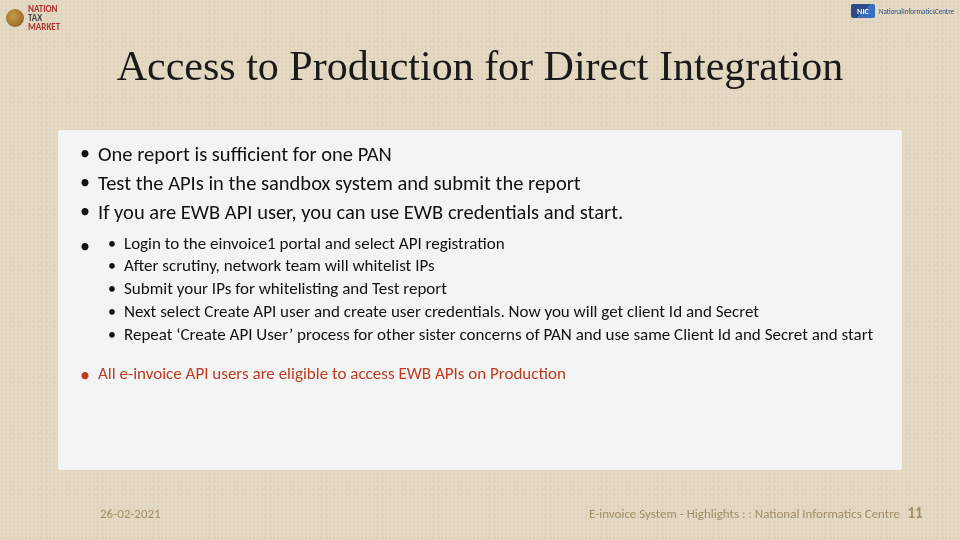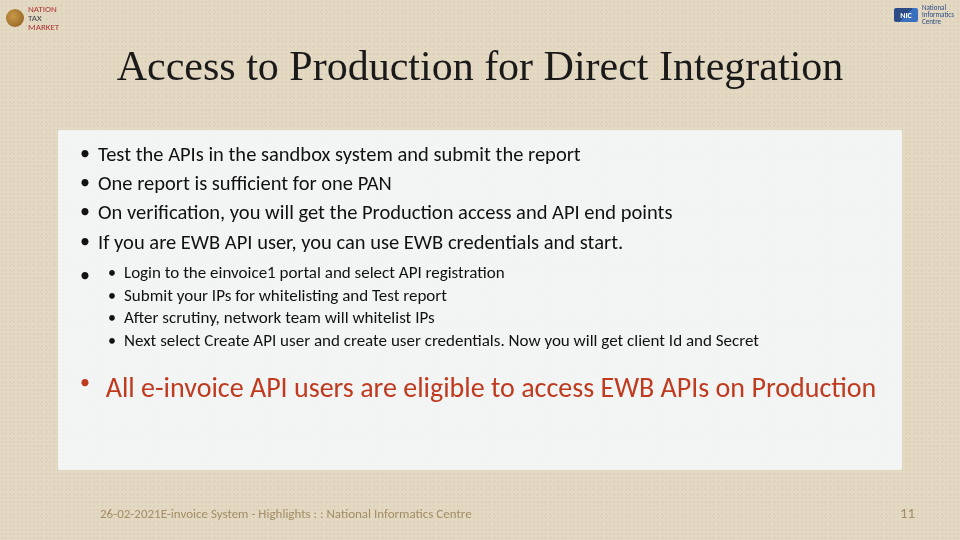--- a/index.html
+++ b/index.html
@@ -23,36 +23,36 @@
     font-size: 9px;
     line-height: 1;
     color: #6b6b6b;
   }
   .logo-left { left: 6px; }
   .logo-left .emblem {
     width: 18px; height: 18px; border-radius: 50%;
     background: radial-gradient(circle at 40% 40%, #c99a4a, #8a5a1a);
     margin-right: 4px;
   }
-  .logo-left .txt { display:flex; flex-direction:column; font-weight:400; color:#a33; }
+  .logo-left .txt { display:flex; flex-direction:column; font-weight:700; color:#a33; }
   .logo-left .txt span:nth-child(2){ color:#444; }
   .logo-left .txt span:nth-child(3){ color:#a33; }
   .logo-right { right: 6px; }
   .logo-right .nic-mark {
     width: 24px; height: 14px;
     background: linear-gradient(135deg,#2b4c86 50%,#3a6fbf 50%);
     border-radius: 2px; margin-right: 4px;
     position: relative;
   }
   .logo-right .nic-mark::after{
     content:"NIC"; position:absolute; inset:0;
     display:flex; align-items:center; justify-content:center;
     color:#fff; font-size:8px; font-weight:700;
   }
-  .logo-right .txt { display:flex; flex-direction:column; color:#2b4c86; font-size:7px; }
+  .logo-right .txt { display:flex; flex-direction:row; color:#2b4c86; font-size:7px; }
 
   .title {
     position: absolute;
     top: 42px;
     left: 0; right: 0;
     text-align: center;
     font-family: Liberation Serif, serif;
     font-weight: 300;
     font-size: 42px;
     color: #1a1a1a;
@@ -103,46 +103,45 @@
   ul.nested > li::before {
     content: "•";
     position: absolute;
     left: 2px;
     top: 0;
     font-size: 16px;
   }
 
   .highlight-row {
     margin-top: 18px;
-    font-size: 28px;
+    font-size: 17px;
     color: #bf3a1f;
     position: relative;
     padding-left: 22px;
-    text-align: center;
   }
   .highlight-row::before {
     content: "•";
     position: absolute;
     left: 4px; top: 0;
     font-size: 20px;
   }
 
   .footer {
     position: absolute;
     bottom: 18px;
     left: 12px; right: 0;
     display: flex;
     justify-content: space-between;
     align-items: baseline;
     padding: 0 30px 0 88px;
     font-size: 13px;
     color: #a28e66;
   }
-  .footer .center { flex:1; text-align:left;margin-top:48px; }
-  .footer .page { font-size: 15px; color: #a28e66; min-width: 30px; text-align:left; }
+  .footer .center { flex:1; text-align:right;margin-top:48px; }
+  .footer .page { font-size: 15px; color: #a28e66; min-width: 30px; text-align:center;font-weight:bold; }
 </style>
 </head>
 <body>
 
 <div class="logo-left">
   <div class="emblem"></div>
   <div class="txt">
     <span>NATION</span>
     <span>TAX</span>
     <span>MARKET</span>
@@ -155,30 +154,30 @@
     <span>National</span>
     <span>Informatics</span>
     <span>Centre</span>
   </div>
 </div>
 
 <h1 class="title">Access to Production for Direct Integration</h1>
 
 <div class="content-box">
   <ul class="primary">
+    <li><span>One report is sufficient for one PAN</span></li>
     <li><span>Test the APIs in the sandbox system and submit the report</span></li>
-    <li><span>One report is sufficient for one PAN</span></li>
-    <li><span>On verification, you will get the Production access and API end points</span></li>
     <li><span>If you are EWB API user, you can use EWB credentials and start.</span></li>
     <li>
       <ul class="nested">
         <li><span>Login to the einvoice1 portal and select API registration</span></li>
+        <li><span>After scrutiny, network team will whitelist IPs</span></li>
         <li><span>Submit your IPs for whitelisting and Test report</span></li>
-        <li><span>After scrutiny, network team will whitelist IPs</span></li>
         <li><span>Next select Create API user and create user credentials. Now you will get client Id and Secret</span></li>
+        <li><span>Repeat ‘Create API User’ process for other sister concerns of PAN and use same Client Id and Secret and start</span></li>
       </ul>
     </li>
   </ul>
   <div class="highlight-row">
     <span>All e-invoice API users are eligible to access EWB APIs on Production</span>
   </div>
 </div>
 
 <div class="footer">
   <span>26-02-2021</span>

